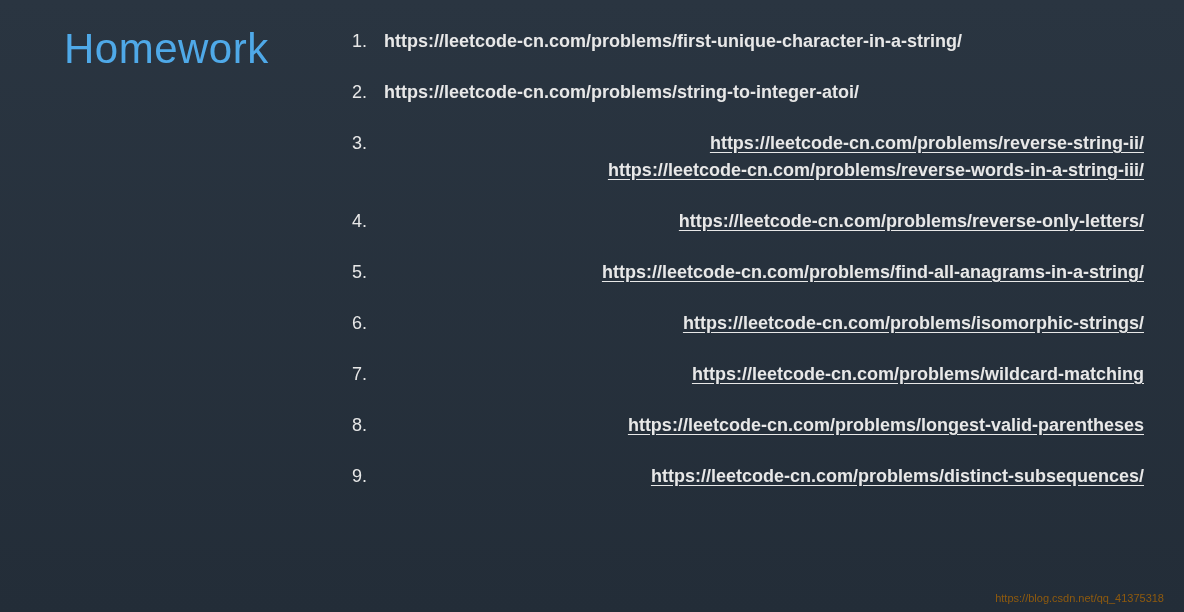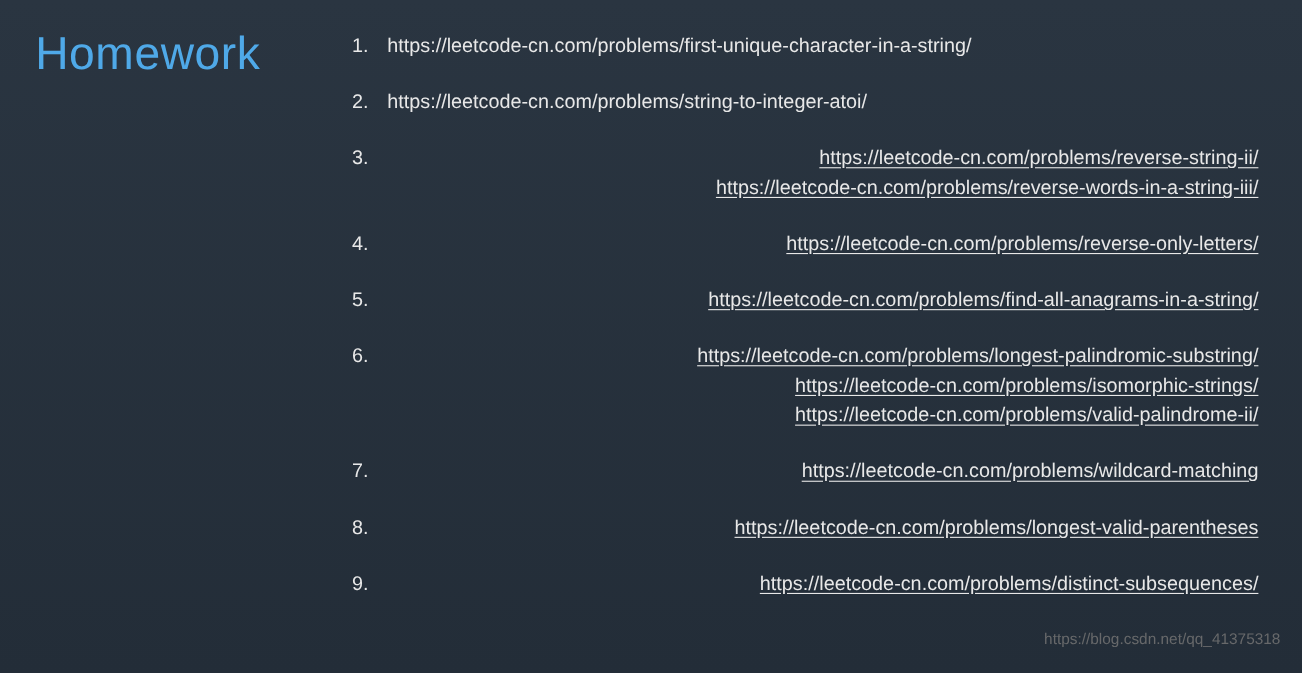--- a/index.html
+++ b/index.html
@@ -21,59 +21,61 @@
     }
     .slide-title {
       color: #4fa9e8;
       font-size: 42px;
       font-weight: 300;
       padding-left: 32px;
       padding-top: 5px;
       width: 320px;
       flex-shrink: 0;
       letter-spacing: 0.5px;
+      margin-left: 32px;
     }
     .content {
       flex: 1;
       padding-right: 40px;
       padding-top: 8px;
     }
     .list-item {
       color: #e8e8e8;
       font-size: 18px;
       margin-bottom: 24px;
       display: flex;
       line-height: 1.5;
     }
     .list-number {
       width: 32px;
       flex-shrink: 0;
       color: #e8e8e8;
     }
     .list-content {
       flex: 1;
+      font-weight: bold;
     }
     .link-line {
       display: block;
     }
     .plain-text {
       color: #e8e8e8;
     }
     .underlined-link {
       color: #e8e8e8;
       text-decoration: underline;
       text-underline-offset: 3px;
       text-align: right;
     }
     .watermark {
       position: absolute;
-      bottom: 24px;
+      bottom: 8px;
       right: 20px;
-      color: #737373;
-      font-size: 14px;
+      color: #a16207;
+      font-size: 11px;
       opacity: 0.85;
     }
   </style>
 </head>
 <body>
 
 <div class="slide-container">
   <div class="slide-title">Homework</div>
   <div class="content" id="homework-list">
       <div class="list-item">
@@ -103,23 +105,21 @@
       </div>
       <div class="list-item">
         <span class="list-number">5.</span>
         <div class="list-content">
           <span class="link-line underlined-link">https://leetcode-cn.com/problems/find-all-anagrams-in-a-string/</span>
         </div>
       </div>
       <div class="list-item">
         <span class="list-number">6.</span>
         <div class="list-content">
-          <span class="link-line underlined-link">https://leetcode-cn.com/problems/longest-palindromic-substring/</span>
           <span class="link-line underlined-link">https://leetcode-cn.com/problems/isomorphic-strings/</span>
-          <span class="link-line underlined-link">https://leetcode-cn.com/problems/valid-palindrome-ii/</span>
         </div>
       </div>
       <div class="list-item">
         <span class="list-number">7.</span>
         <div class="list-content">
           <span class="link-line underlined-link">https://leetcode-cn.com/problems/wildcard-matching</span>
         </div>
       </div>
       <div class="list-item">
         <span class="list-number">8.</span>

